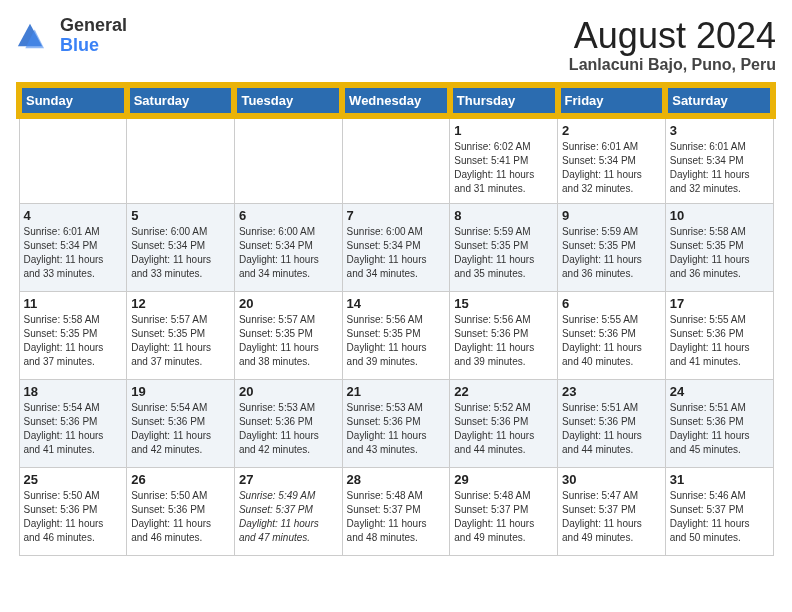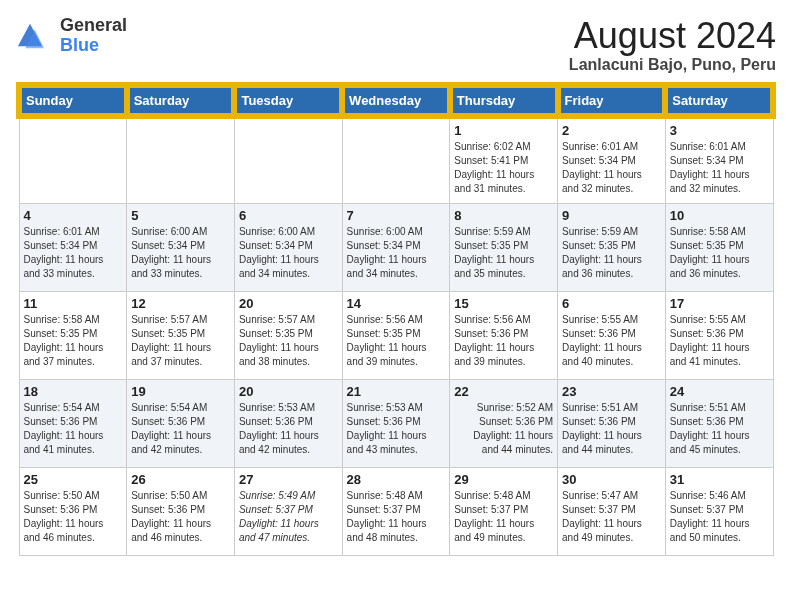--- a/index.html
+++ b/index.html
@@ -251,21 +251,21 @@
 Daylight: 11 hours and 42 minutes.</div>
         </td>
         <td>
           <span class="day-number">21</span>
           <div class="day-info" style="white-space: pre-line;">Sunrise: 5:53 AM
 Sunset: 5:36 PM
 Daylight: 11 hours and 43 minutes.</div>
         </td>
         <td>
           <span class="day-number">22</span>
-          <div class="day-info" style="white-space: pre-line; text-align: right;">Sunrise: 5:52 AM
+          <div class="day-info" style="white-space: pre-line;">Sunrise: 5:52 AM
 Sunset: 5:36 PM
 Daylight: 11 hours and 44 minutes.</div>
         </td>
         <td>
           <span class="day-number">23</span>
           <div class="day-info" style="white-space: pre-line;">Sunrise: 5:51 AM
 Sunset: 5:36 PM
 Daylight: 11 hours and 44 minutes.</div>
         </td>
         <td>

